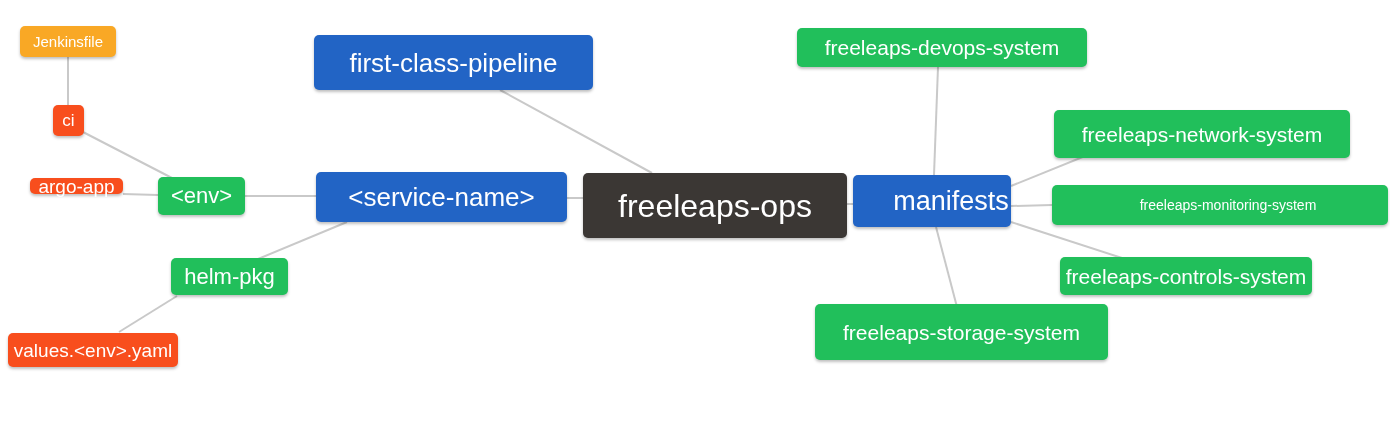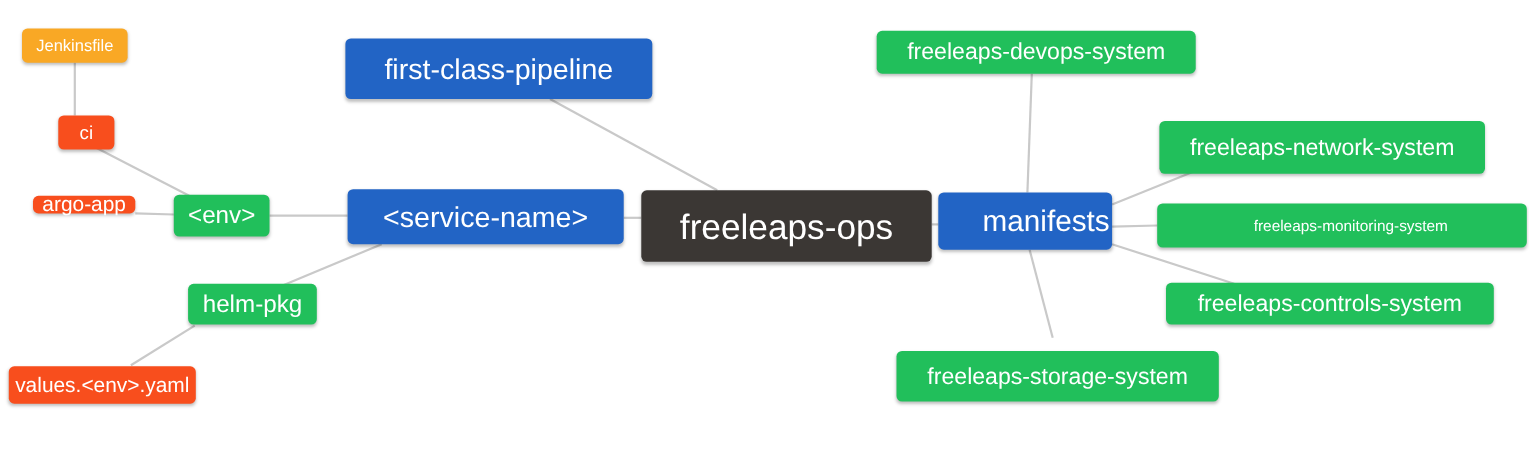--- a/index.html
+++ b/index.html
@@ -64,21 +64,21 @@
     <line x1="847" y1="204" x2="853" y2="204"></line>
     <line x1="934" y1="175" x2="938" y2="67"></line>
     <line x1="1011" y1="186" x2="1100" y2="150"></line>
     <line x1="1011" y1="206" x2="1052" y2="205"></line>
     <line x1="1011" y1="222" x2="1122" y2="258"></line>
     <line x1="936" y1="227" x2="957" y2="307"></line>
   </svg>
 
   <div class="node node-orange" style="left:20px; top:26px; width:96px; height:31px; font-size:15px;">Jenkinsfile</div>
 
-  <div class="node node-red" style="left:53px; top:105px; width:51px; height:31px; font-size:17px;">ci</div>
+  <div class="node node-red" style="left:53px; top:105px; width:31px; height:31px; font-size:17px;">ci</div>
 
   <div class="node node-red" style="left:30px; top:178px; width:93px; height:16px; font-size:19px;">argo-app</div>
 
   <div class="node node-green" style="left:158px; top:177px; width:87px; height:38px; font-size:22px;">&lt;env&gt;</div>
 
   <div class="node node-green" style="left:147px; top:258px; width:117px; height:37px; font-size:22px;margin-left:24px;">helm-pkg</div>
 
   <div class="node node-red" style="left:8px; top:333px; width:170px; height:34px; font-size:19px;">values.&lt;env&gt;.yaml</div>
 
   <div class="node node-blue" style="left:314px; top:35px; width:279px; height:55px; font-size:26px;">first-class-pipeline</div>
@@ -88,17 +88,17 @@
   <div class="node node-dark" style="left:583px; top:173px; width:264px; height:65px; font-size:32px;">freeleaps-ops</div>
 
   <div class="node node-blue" style="left:853px; top:175px; width:158px; height:52px; font-size:27px;padding-left:38px;">manifests</div>
 
   <div class="node node-green" style="left:797px; top:28px; width:290px; height:39px; font-size:21px;">freeleaps-devops-system</div>
 
   <div class="node node-green" style="left:1054px; top:110px; width:296px; height:48px; font-size:21px;">freeleaps-network-system</div>
 
   <div class="node node-green" style="left:1052px; top:185px; width:336px; height:40px; font-size:14px;padding-left:16px;">freeleaps-monitoring-system</div>
 
-  <div class="node node-green" style="left:1060px; top:257px; width:298px; height:38px; font-size:21px;">freeleaps-controls-system</div>
+  <div class="node node-green" style="left:1060px; top:257px; width:252px; height:38px; font-size:21px;">freeleaps-controls-system</div>
 
-  <div class="node node-green" style="left:815px; top:319px; width:293px; height:46px; font-size:21px;">freeleaps-storage-system</div>
+  <div class="node node-green" style="left:815px; top:304px; width:293px; height:56px; font-size:21px;">freeleaps-storage-system</div>
 
 </div>
 
 </body></html>

